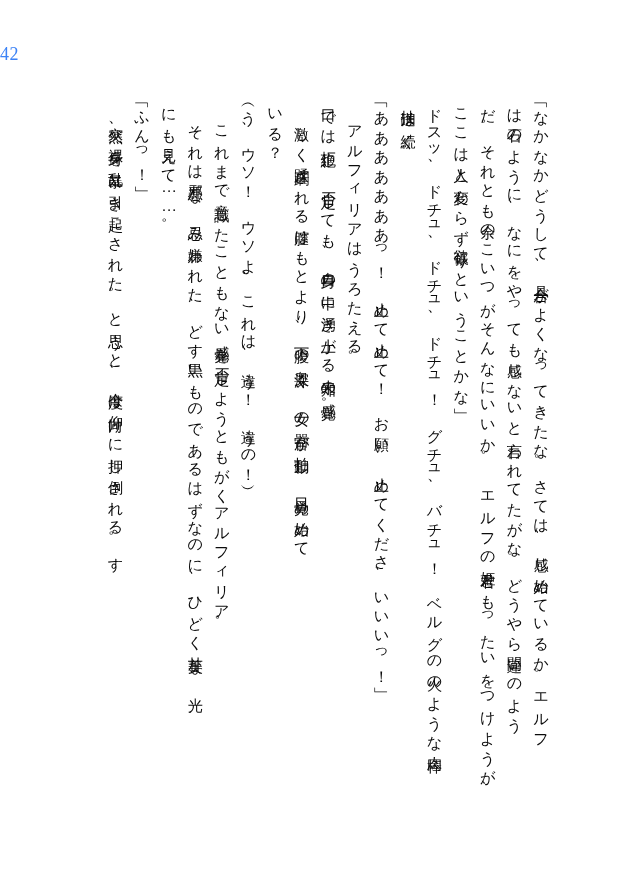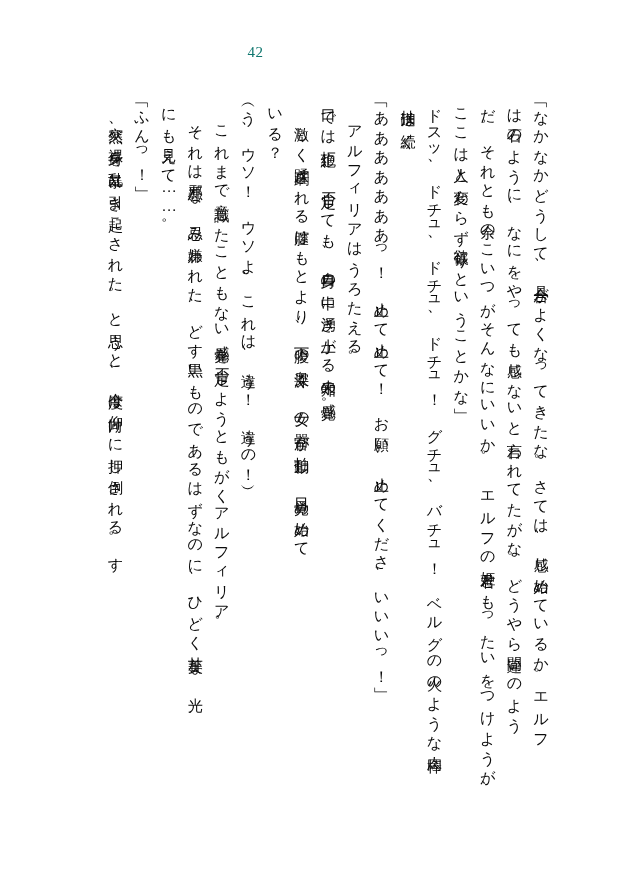--- a/index.html
+++ b/index.html
@@ -19,24 +19,24 @@
     position: relative;
     width: 621px;
     height: 886px;
     box-sizing: border-box;
   }
   .page-number {
     position: absolute;
     top: 44px;
     left: 0;
     right: 110px;
-    text-align: center;
-    font-size: 15px;
+    text-align: left;
+    font-size: 18px;
     letter-spacing: 0.5px;
-    color: #0f766e;
+    color: #3b82f6;
   }
   .text-body {
     position: absolute;
     top: 98px;
     left: 58px;
     right: 72px;
     height: 700px;
     display: flex;
     flex-direction: row-reverse;
     justify-content: flex-start;

